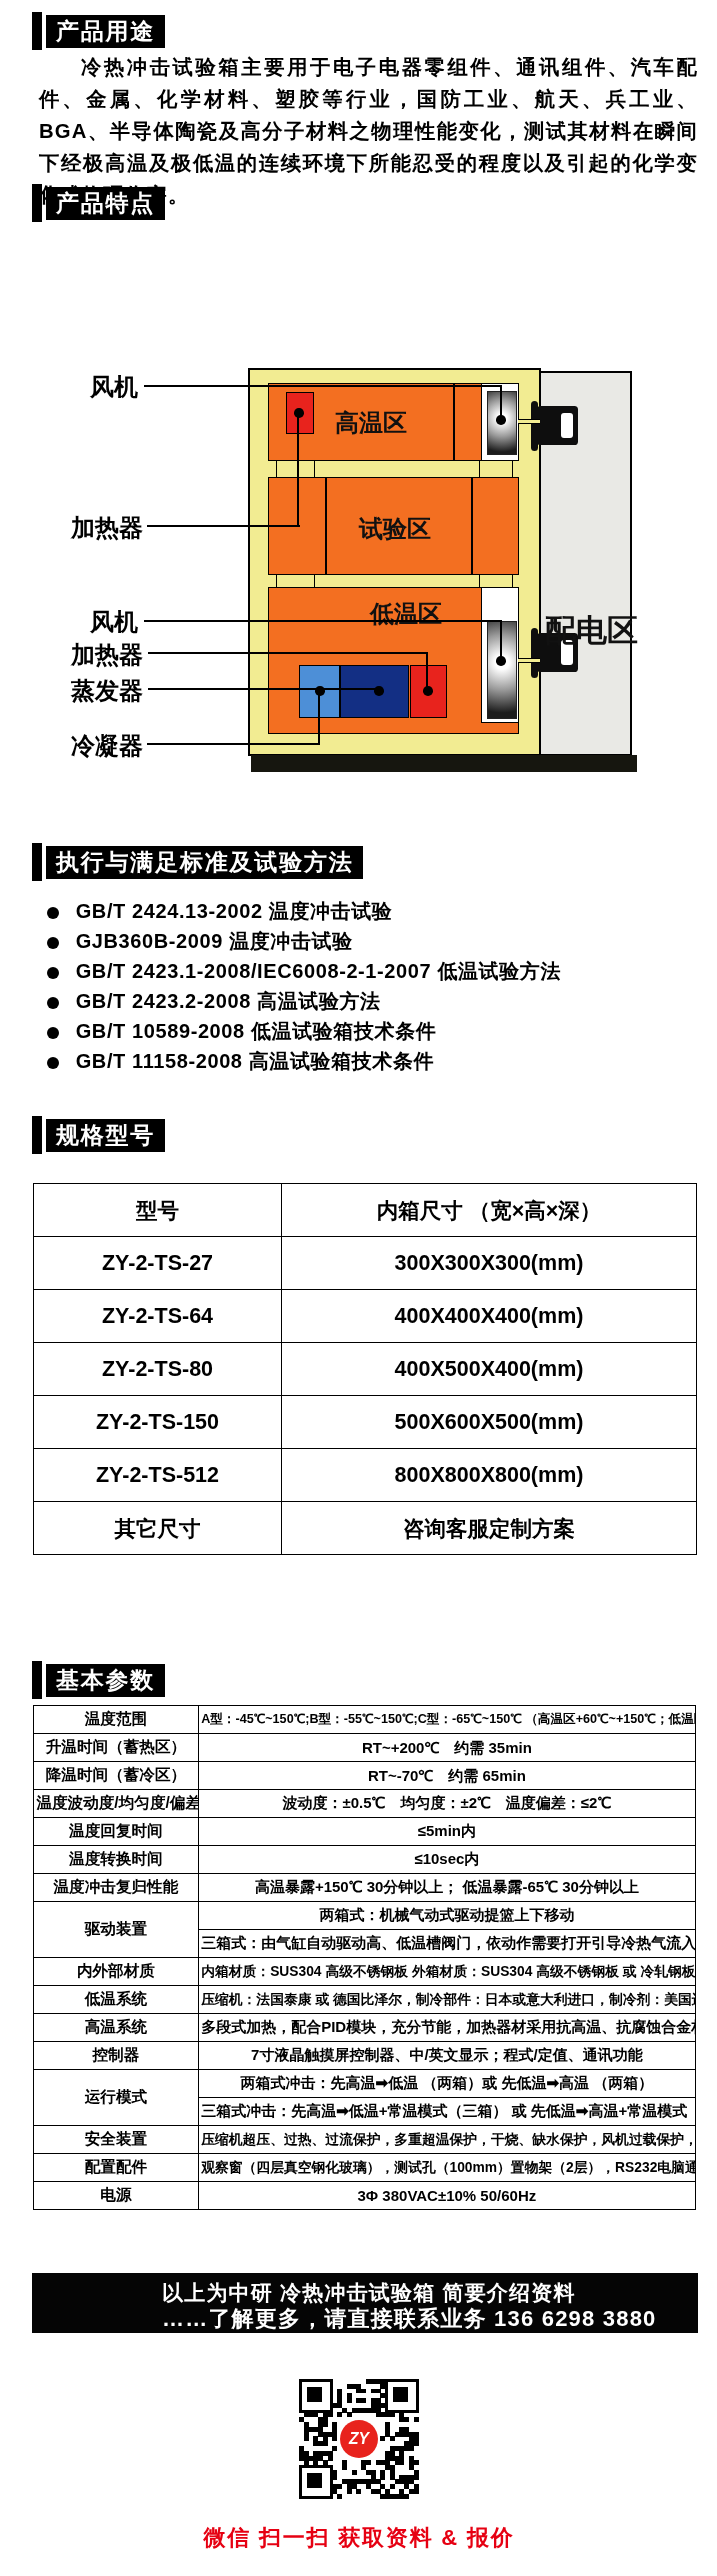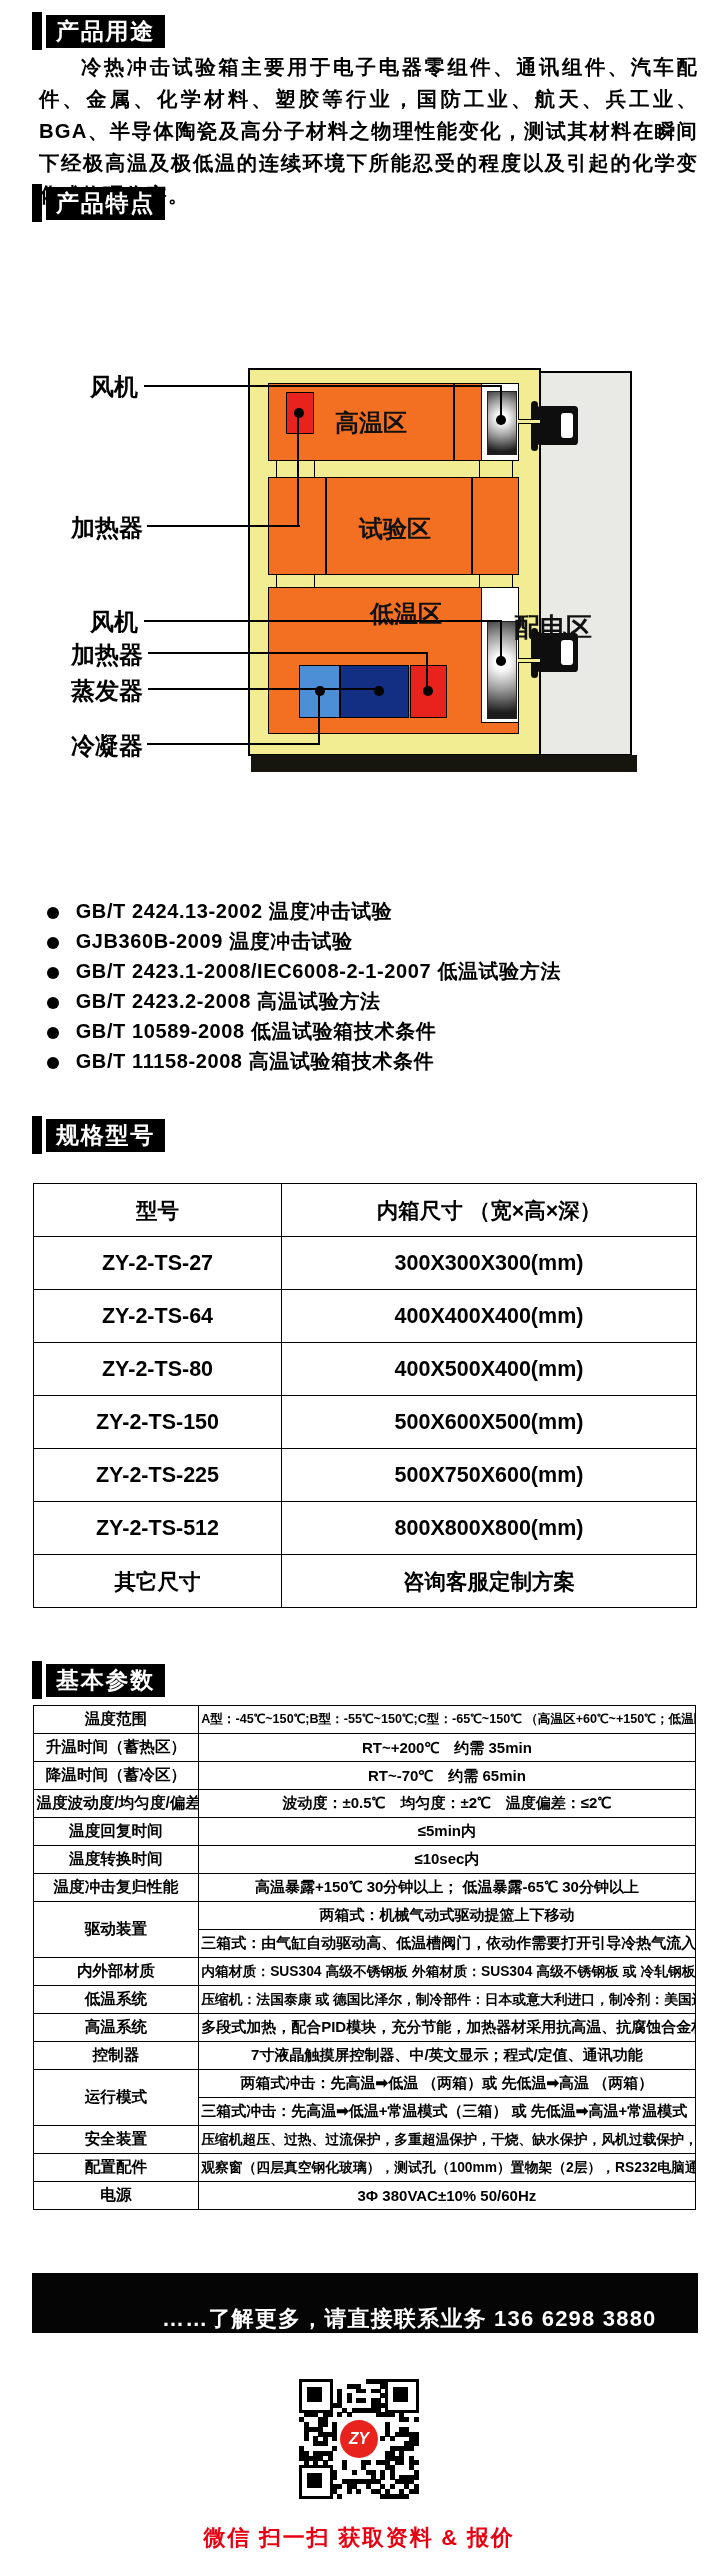--- a/index.html
+++ b/index.html
@@ -122,21 +122,21 @@
     <div class="motor-body" style="left:531px;top:401px;width:7.2px;height:50px"></div>
     <div class="motor-body" style="left:537px;top:406px;width:41px;height:39px"></div>
     <div class="motor-cap" style="left:561px;top:413px;width:12px;height:25px"></div>
     <div class="motor-body" style="left:531px;top:628px;width:7.2px;height:50px"></div>
     <div class="motor-body" style="left:537px;top:633px;width:41px;height:39px"></div>
     <div class="motor-cap" style="left:561px;top:640px;width:12px;height:25px"></div>
 
     <div class="dz" style="left:518px;top:419px;width:22px;height:4.8px;background:#F2EC92;border-top:1.8px solid #000;border-bottom:1.8px solid #000"></div>
     <div class="dz" style="left:518px;top:658px;width:22px;height:4.8px;background:#F2EC92;border-top:1.8px solid #000;border-bottom:1.8px solid #000"></div>
 
-    <div class="zlabel" style="left:514px;top:610px;font-size:26px">配电区</div>
+    <div class="zlabel" style="left:545px;top:610px;font-size:31px">配电区</div>
 
     <div class="line" style="left:144px;top:385px;width:358px;height:1.8px"></div>
     <div class="line" style="left:500px;top:385px;width:1.8px;height:34px"></div>
     <div class="line" style="left:147px;top:525px;width:153px;height:1.8px"></div>
     <div class="line" style="left:297px;top:413px;width:1.8px;height:114px"></div>
     <div class="line" style="left:144px;top:620px;width:356px;height:1.8px"></div>
     <div class="line" style="left:500px;top:620px;width:1.8px;height:41px"></div>
     <div class="line" style="left:148px;top:652px;width:280px;height:1.8px"></div>
     <div class="line" style="left:426px;top:652px;width:1.8px;height:39px"></div>
     <div class="line" style="left:148px;top:688px;width:230px;height:1.8px"></div>
@@ -144,20 +144,24 @@
     <div class="line" style="left:318px;top:692px;width:1.8px;height:53px"></div>
 
     <div class="llabel" style="left:90px;top:371px">风机</div>
     <div class="llabel" style="left:71px;top:512px">加热器</div>
     <div class="llabel" style="left:90px;top:606px">风机</div>
     <div class="llabel" style="left:71px;top:639px">加热器</div>
     <div class="llabel" style="left:71px;top:675px">蒸发器</div>
     <div class="llabel" style="left:71px;top:730px">冷凝器</div>
   </div>
 
+  <div class="sec-h" style="top:843px">
+    <div class="bar"></div>
+    <div class="box">执行与满足标准及试验方法</div>
+  </div>
   <ul class="std-list" id="standards-list">
       <li><span class="dot"></span>GB/T 2424.13-2002  温度冲击试验</li>
       <li><span class="dot"></span>GJB360B-2009  温度冲击试验</li>
       <li><span class="dot"></span>GB/T 2423.1-2008/IEC6008-2-1-2007  低温试验方法</li>
       <li><span class="dot"></span>GB/T 2423.2-2008  高温试验方法</li>
       <li><span class="dot"></span>GB/T 10589-2008  低温试验箱技术条件</li>
       <li><span class="dot"></span>GB/T 11158-2008  高温试验箱技术条件</li>
     </ul>
 
   <div class="sec-h" style="top:1116px">
@@ -180,24 +184,20 @@
         </tr>
         <tr>
           <td class="c1">ZY-2-TS-80</td>
           <td>400X500X400(mm)</td>
         </tr>
         <tr>
           <td class="c1">ZY-2-TS-150</td>
           <td>500X600X500(mm)</td>
         </tr>
         <tr>
-          <td class="c1">ZY-2-TS-225</td>
-          <td>500X750X600(mm)</td>
-        </tr>
-        <tr>
           <td class="c1">ZY-2-TS-512</td>
           <td>800X800X800(mm)</td>
         </tr>
         <tr>
           <td class="c1">其它尺寸</td>
           <td>咨询客服定制方案</td>
         </tr>
       </tbody>
     </table>
 
@@ -274,20 +274,21 @@
           <td class="val md">观察窗（四层真空钢化玻璃），测试孔（100mm）置物架（2层），RS232电脑通讯接口，USB数据导出口</td>
         </tr>
         <tr>
           <td class="lbl" rowspan="1">电源</td>
           <td class="val">3Φ 380VAC±10% 50/60Hz</td>
         </tr>
       </tbody>
     </table>
 
   <div class="banner">
+    <div class="l1">以上为中研 冷热冲击试验箱 简要介绍资料</div>
     <div class="l2">……了解更多，请直接联系业务 136 6298 3880</div>
   </div>
 
   <div class="qr" id="qr">
     <div class="logo">ZY</div>
   <div class="cell" style="left: 67px; top: 0px;"></div>
       <div class="cell" style="left: 72px; top: 0px;"></div>
       <div class="cell" style="left: 77px; top: 0px;"></div>
       <div class="cell" style="left: 81px; top: 0px;"></div>
       <div class="cell" style="left: 48px; top: 4.8px;"></div>

